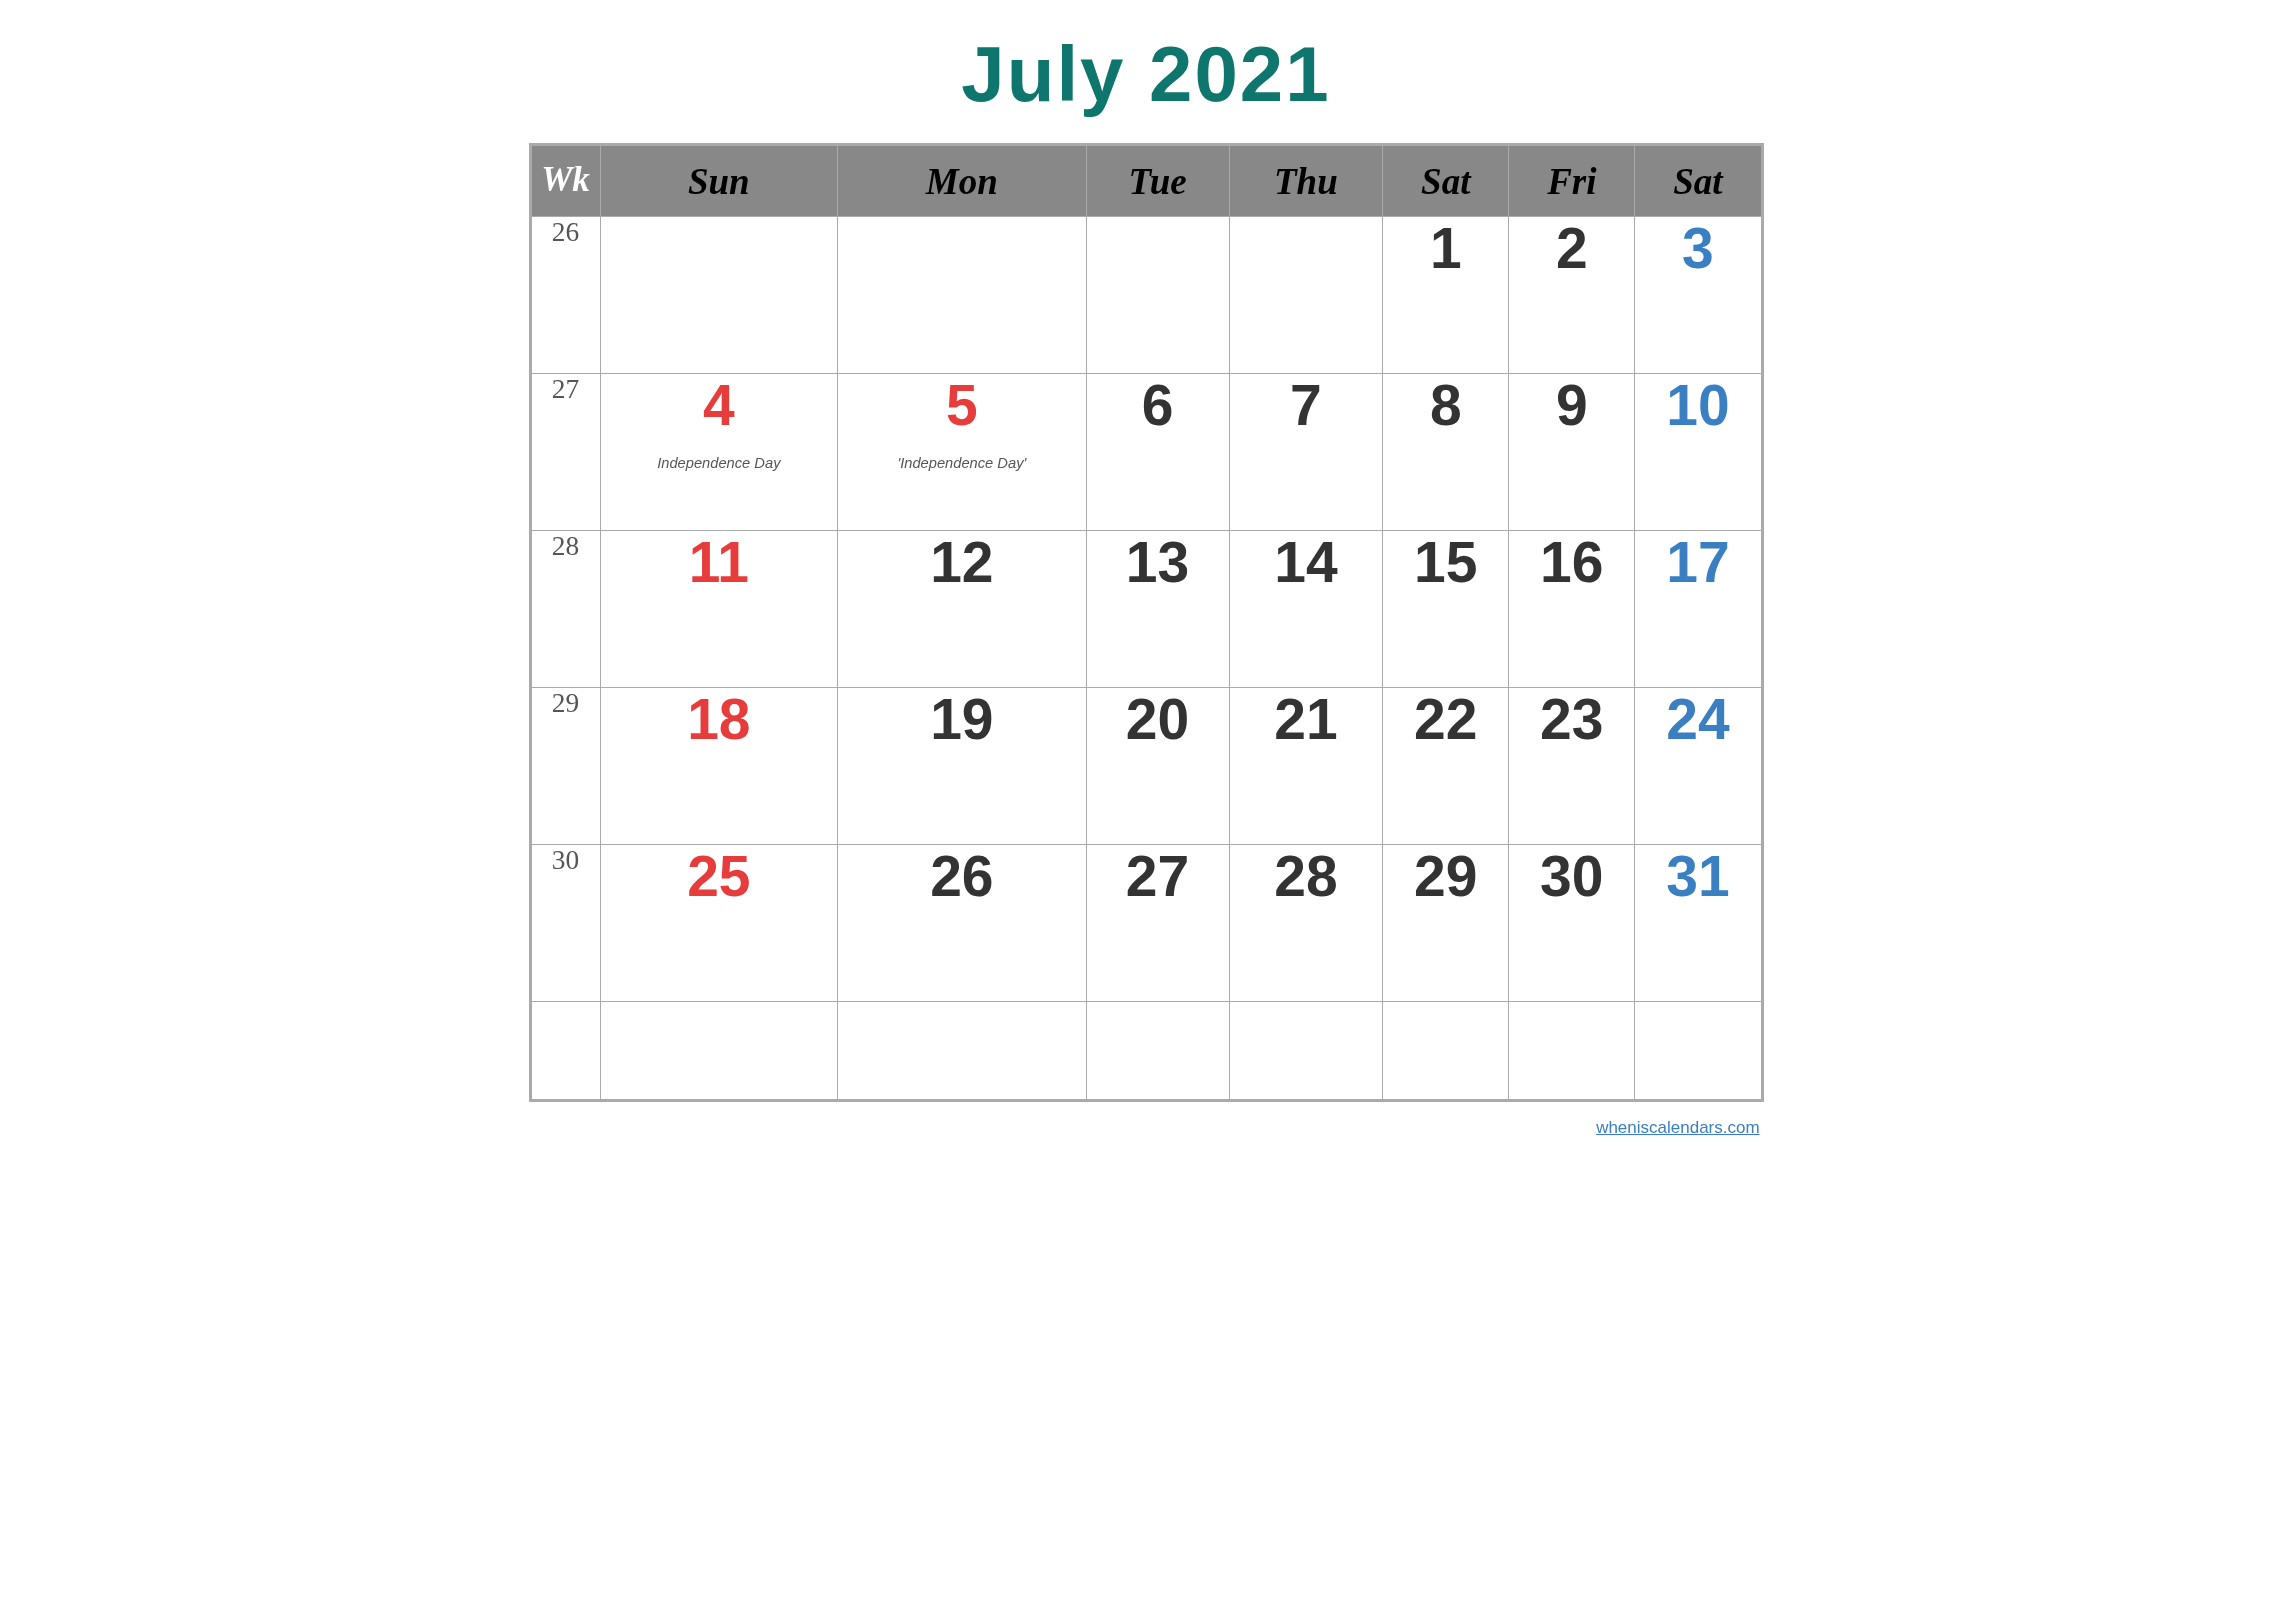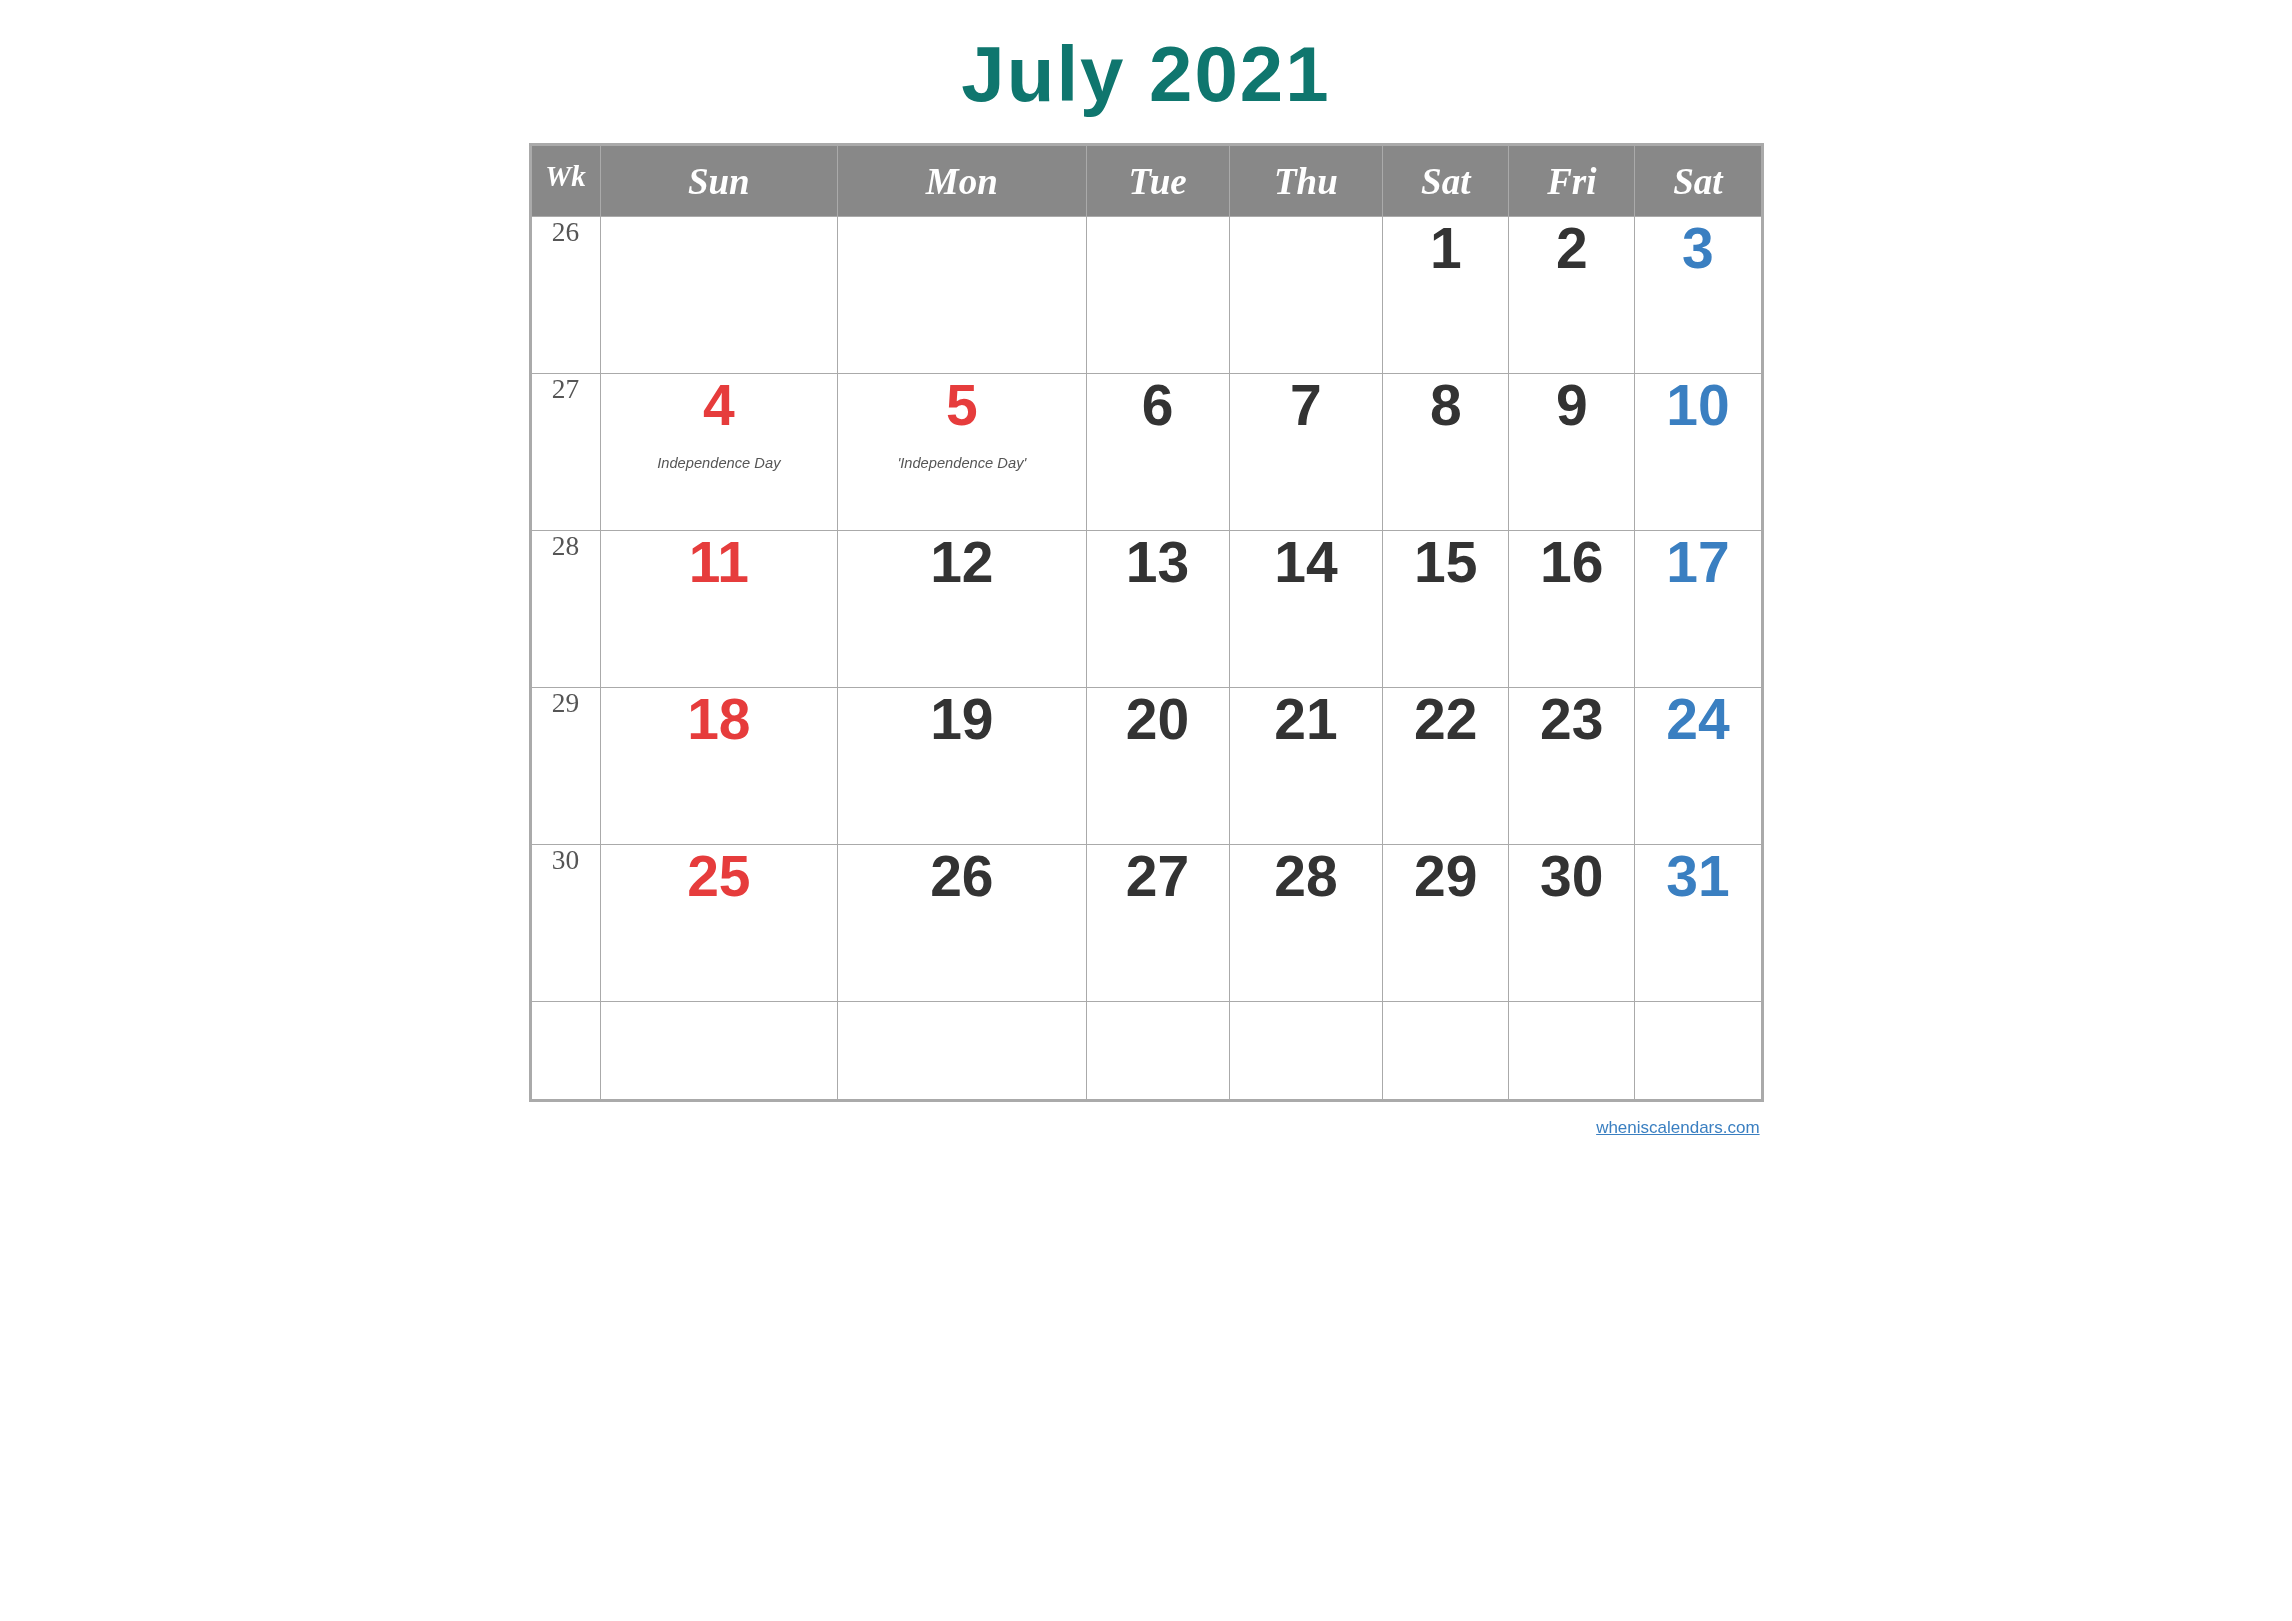--- a/index.html
+++ b/index.html
@@ -42,31 +42,31 @@
     .calendar-table td {
       border: 1px solid #aaa;
       text-align: center;
       vertical-align: top;
       padding: 0;
     }
 
     
     .header-row th {
       background: #888;
-      color: #ffffff;
+      color: #000000;
       font-size: 37px;
       font-weight: 700;
       padding: 13.7px 7.8px;
       font-family: 'Georgia', 'Times New Roman', serif;
       font-style: italic;
     }
 
     .header-row th.wk-header {
       background: #888;
-      font-size: 29px;
+      font-size: 35px;
       width: 69px;
       color: #fff;
     }
 
     
     .wk-cell {
       color: #555;
       font-size: 27.4px;
       font-weight: 400;
       width: 69px;

